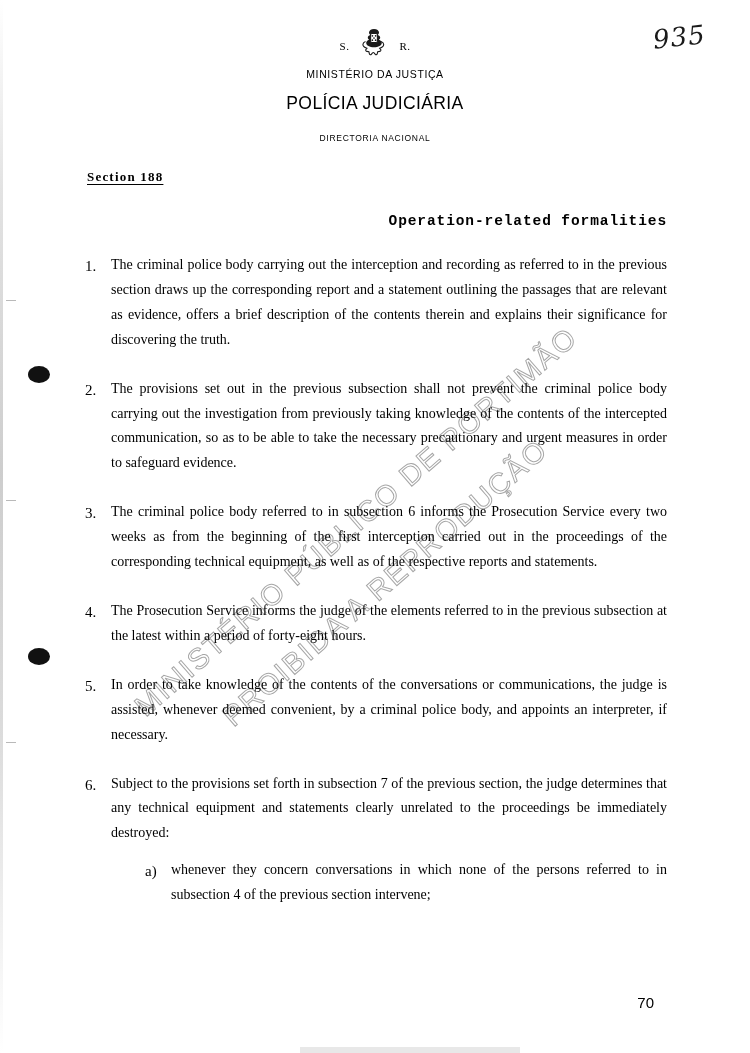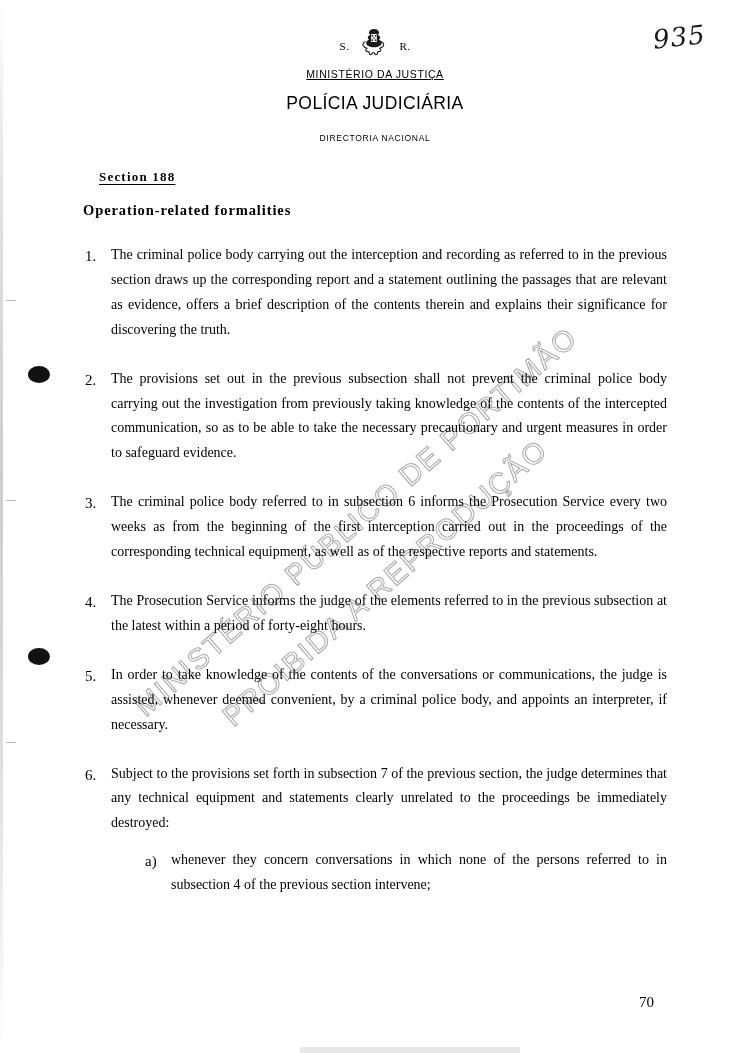--- a/index.html
+++ b/index.html
@@ -82,21 +82,20 @@
     letter-spacing: .5px;
   }
   .crest {
     display: block;
   }
   .ministry {
     margin-top: 4px;
     font-family: "Liberation Sans", sans-serif;
     font-size: 10.5px;
     letter-spacing: .6px;
-    text-decoration: underline;
   }
   .org {
     margin-top: 13px;
     font-family: "Liberation Sans", sans-serif;
     font-size: 17.5px;
     font-weight: 400;
     letter-spacing: .4px;
   }
   .org-sub {
     margin-top: 19px;
@@ -112,26 +111,26 @@
     width: 584px;
     padding-top: 26px;
   }
   .section-label {
     font-family: "Liberation Serif", serif;
     font-size: 13px;
     font-weight: 700;
     letter-spacing: 1.2px;
     text-decoration: underline;
     text-underline-offset: 3px;
-    margin-left: 16px;
+    margin-left: 4px;
   }
   .doc-title {
-    margin-top: 17px;
-    text-align: left;
-    font-family: Liberation Serif, serif;
+    margin-top: 28px;
+    text-align: right;
+    font-family: Liberation Mono, monospace;
     font-size: 14.5px;
     font-weight: 700;
     letter-spacing: .9px;
   }
 
   .clause {
     display: flex;
     margin-top: 24px;
     align-items: flex-start;
   }
@@ -196,21 +195,21 @@
     left: 238px;
     top: 700px;
     transform: rotate(-41deg);
   }
 
   .page-number {
     position: absolute;
     bottom: 42px;
     right: 96px;
     font-size: 15px;
-    font-family: Liberation Serif, serif;
+    font-family: Liberation Sans, sans-serif;
   }
 </style>
 </head>
 <body>
 
 <div class="page">
 
   <div class="edge-left"></div>
   <div class="edge-bottom"></div>
   <div class="edge-tick" style="top:300px;"></div>

